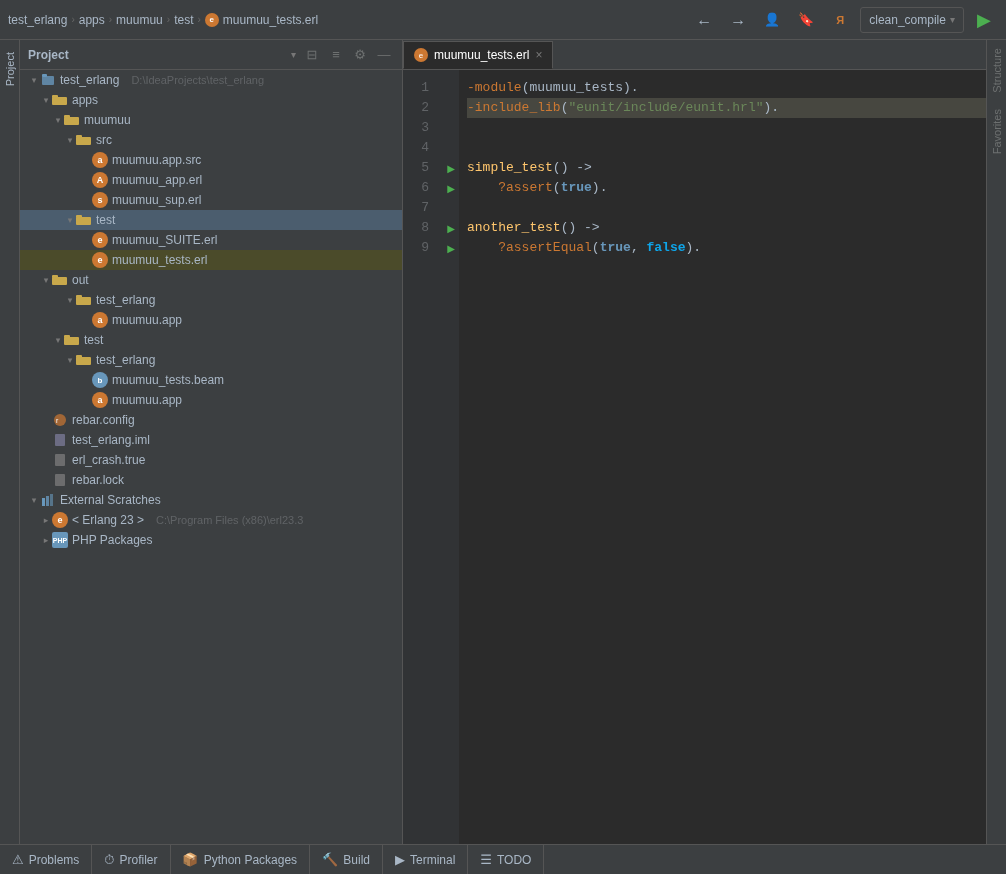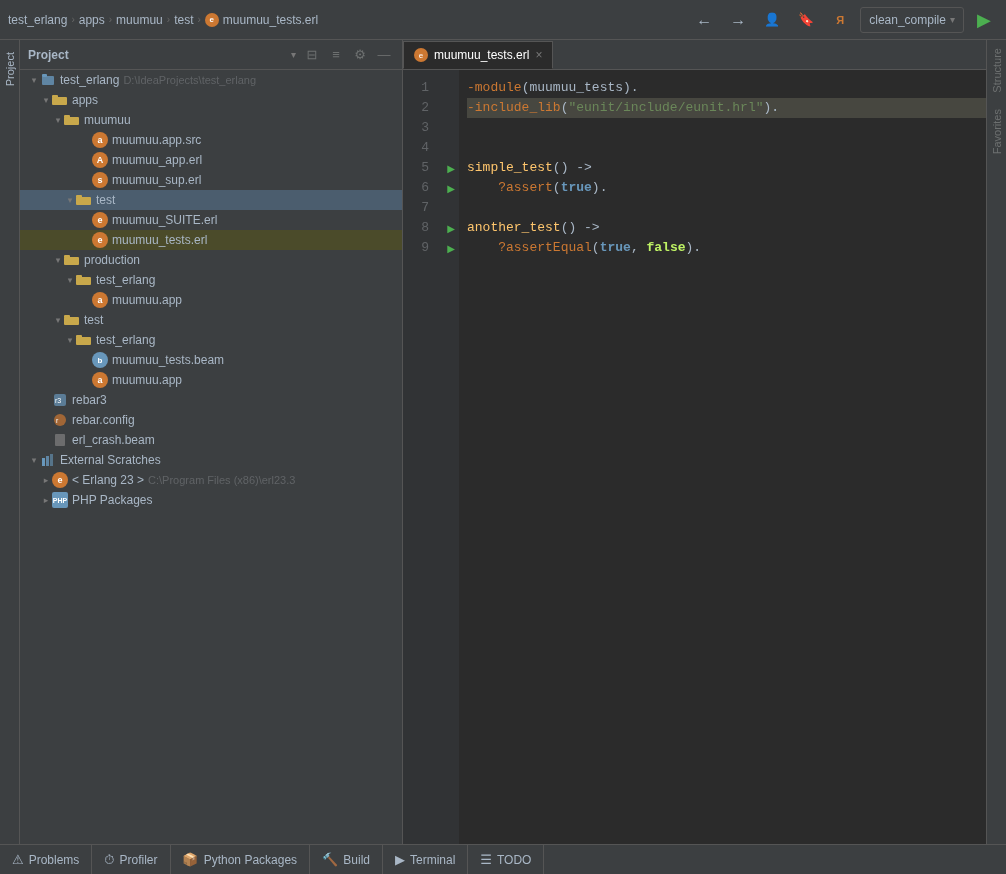--- a/index.html
+++ b/index.html
@@ -34,21 +34,21 @@
     .tree-item.selected { background: #4b5d6e; }
     .tree-item.highlighted { background: #4b4b2a; }
     .tree-indent { display: inline-block; }
     .tree-arrow { width: 12px; display: inline-flex; align-items: center; justify-content: center; font-size: 9px; color: #777; }
     .tree-arrow.open::before { content: '▾'; }
     .tree-arrow.closed::before { content: '▸'; }
     .tree-arrow.leaf::before { content: ''; }
     .file-icon { width: 16px; height: 16px; border-radius: 50%; display: inline-flex; align-items: center; justify-content: center; font-size: 9px; color: #fff; font-weight: bold; margin-right: 4px; flex-shrink: 0; }
     .folder-icon { width: 16px; height: 12px; margin-right: 4px; flex-shrink: 0; display: inline-flex; align-items: center; }
     .tree-label { color: #a9b7c6; }
-    .tree-label.path { color: #606366; font-size: 11px; margin-left: 4px; }
+    .tree-label.path { color: #606366; font-size: 11px; margin-left: 12px; }
 
     
     .editor-area { flex: 1; display: flex; flex-direction: column; background: #2b2b2b; }
     .tab-bar { height: 30px; background: #3c3f41; display: flex; align-items: flex-end; border-bottom: 1px solid #555; }
     .tab { display: flex; align-items: center; padding: 0 10px; height: 28px; gap: 6px; cursor: pointer; border: 1px solid transparent; font-size: 12px; color: #a9b7c6; }
     .tab.active { background: #2b2b2b; border-color: #555 #555 transparent; color: #fff; }
     .tab-icon { width: 14px; height: 14px; border-radius: 50%; background: #cc7832; display: flex; align-items: center; justify-content: center; font-size: 8px; color: #fff; }
     .tab-close { color: #777; font-size: 12px; cursor: pointer; }
 
     
@@ -60,21 +60,21 @@
     .run-gutter { color: #4caf50; font-size: 10px; cursor: pointer; }
     .code-content { flex: 1; padding: 8px 0 8px 8px; font-family: 'Courier New', monospace; font-size: 13px; line-height: 20px; overflow: auto; }
     .code-line { height: 20px; display: flex; align-items: center; white-space: pre; }
     .code-line.highlighted-line { background: #ffffcc22; }
 
     
     .kw-module { color: #cc7832; }
     .kw-func { color: #ffc66d; }
     .kw-assert { color: #cc7832; }
     .kw-true { color: #6897bb; font-weight: bold; }
-    .kw-false { color: #bef264; font-weight: bold; }
+    .kw-false { color: #0ea5e9; font-weight: bold; }
     .paren { color: #a9b7c6; }
     .dash { color: #cc7832; }
     .atom { color: #a9b7c6; }
     .include-str { color: #6a8759; }
 
     
     .status-bar { height: 30px; background: #3c3f41; display: flex; align-items: center; gap: 0; border-top: 1px solid #555; flex-shrink: 0; }
     .status-tab { display: flex; align-items: center; gap: 5px; padding: 0 12px; height: 30px; cursor: pointer; color: #a9b7c6; font-size: 12px; border-right: 1px solid #555; }
     .status-tab-icon { font-size: 13px; }
 
@@ -165,20 +165,31 @@
         <span class="tree-arrow open"></span>
         <span class="folder-icon">
             <svg width="16" height="12" viewBox="0 0 16 12">
               <rect x="0" y="3" width="15" height="8" rx="1" fill="#c8a84b"></rect>
               <rect x="0" y="1" width="6" height="3" rx="1" fill="#c8a84b"></rect>
             </svg>
           </span>
         <span class="tree-label">muumuu</span>
       </div>
 
+      <div class="tree-item">
+        <span class="tree-indent" style="width:40px;"></span>
+        <span class="tree-arrow open"></span>
+        <span class="folder-icon">
+            <svg width="16" height="12" viewBox="0 0 16 12">
+              <rect x="0" y="3" width="15" height="8" rx="1" fill="#c8a84b"></rect>
+              <rect x="0" y="1" width="6" height="3" rx="1" fill="#c8a84b"></rect>
+            </svg>
+          </span>
+        <span class="tree-label">src</span>
+      </div>
 
       <div class="tree-item">
         <span class="tree-indent" style="width:56px;"></span>
         <span class="tree-arrow leaf"></span>
         <span class="file-icon" style="background:#cc7832;">a</span>
         <span class="tree-label">muumuu.app.src</span>
       </div>
 
       <div class="tree-item">
         <span class="tree-indent" style="width:56px;"></span>
@@ -214,32 +225,32 @@
         <span class="tree-label">muumuu_SUITE.erl</span>
       </div>
 
       <div class="tree-item highlighted">
         <span class="tree-indent" style="width:56px;"></span>
         <span class="tree-arrow leaf"></span>
         <span class="file-icon" style="background:#cc7832;">e</span>
         <span class="tree-label">muumuu_tests.erl</span>
       </div>
 
-
-      <div class="tree-item">
-        <span class="tree-indent" style="width:28px;"></span>
-        <span class="tree-arrow open"></span>
-        <span class="folder-icon">
-            <svg width="16" height="12" viewBox="0 0 16 12">
-              <rect x="0" y="3" width="15" height="8" rx="1" fill="#c8a84b"></rect>
-              <rect x="0" y="1" width="6" height="3" rx="1" fill="#c8a84b"></rect>
-            </svg>
-          </span>
-        <span class="tree-label">production</span>
-      </div>
+      <div class="tree-item">
+        <span class="tree-indent" style="width:16px;"></span>
+        <span class="tree-arrow open"></span>
+        <span class="folder-icon">
+            <svg width="16" height="12" viewBox="0 0 16 12">
+              <rect x="0" y="3" width="15" height="8" rx="1" fill="#c8a84b"></rect>
+              <rect x="0" y="1" width="6" height="3" rx="1" fill="#c8a84b"></rect>
+            </svg>
+          </span>
+        <span class="tree-label">out</span>
+      </div>
+
 
       <div class="tree-item">
         <span class="tree-indent" style="width:40px;"></span>
         <span class="tree-arrow open"></span>
         <span class="folder-icon">
             <svg width="16" height="12" viewBox="0 0 16 12">
               <rect x="0" y="3" width="15" height="8" rx="1" fill="#c8a84b"></rect>
               <rect x="0" y="1" width="6" height="3" rx="1" fill="#c8a84b"></rect>
             </svg>
           </span>
@@ -284,56 +295,65 @@
         <span class="tree-label">muumuu_tests.beam</span>
       </div>
 
       <div class="tree-item">
         <span class="tree-indent" style="width:56px;"></span>
         <span class="tree-arrow leaf"></span>
         <span class="file-icon" style="background:#cc7832;">a</span>
         <span class="tree-label">muumuu.app</span>
       </div>
 
-      <div class="tree-item">
-        <span class="tree-indent" style="width:16px;"></span>
-        <span class="tree-arrow leaf"></span>
-        <span style="width:16px;height:16px;margin-right:4px;display:inline-flex;align-items:center;justify-content:center;">
-          <svg width="14" height="14" viewBox="0 0 14 14">
-              <rect x="1" y="1" width="12" height="12" rx="2" fill="#6897bb" opacity="0.7"></rect>
-              <text x="2" y="10" font-size="7" fill="#fff">r3</text>
-            </svg>
-        </span>
-        <span class="tree-label">rebar3</span>
-      </div>
 
       <div class="tree-item">
         <span class="tree-indent" style="width:16px;"></span>
         <span class="tree-arrow leaf"></span>
         <span style="width:16px;height:16px;margin-right:4px;display:inline-flex;align-items:center;justify-content:center;">
           <svg width="14" height="14" viewBox="0 0 14 14">
               <circle cx="7" cy="7" r="6" fill="#cc7832" opacity="0.7"></circle>
               <text x="3" y="10" font-size="7" fill="#fff">r</text>
             </svg>
         </span>
         <span class="tree-label">rebar.config</span>
       </div>
 
+      <div class="tree-item">
+        <span class="tree-indent" style="width:16px;"></span>
+        <span class="tree-arrow leaf"></span>
+        <span style="width:16px;height:16px;margin-right:4px;display:inline-flex;align-items:center;justify-content:center;">
+          <svg width="14" height="14" viewBox="0 0 14 14">
+              <rect x="2" y="1" width="10" height="12" rx="1" fill="#8080a0" opacity="0.7"></rect>
+            </svg>
+        </span>
+        <span class="tree-label">test_erlang.iml</span>
+      </div>
 
       <div class="tree-item">
         <span class="tree-indent" style="width:16px;"></span>
         <span class="tree-arrow leaf"></span>
         <span style="width:16px;height:16px;margin-right:4px;display:inline-flex;align-items:center;justify-content:center;">
           <svg width="14" height="14" viewBox="0 0 14 14">
               <rect x="2" y="1" width="10" height="12" rx="1" fill="#808080" opacity="0.7"></rect>
             </svg>
         </span>
-        <span class="tree-label">erl_crash.beam</span>
-      </div>
-
+        <span class="tree-label">erl_crash.true</span>
+      </div>
+
+      <div class="tree-item">
+        <span class="tree-indent" style="width:16px;"></span>
+        <span class="tree-arrow leaf"></span>
+        <span style="width:16px;height:16px;margin-right:4px;display:inline-flex;align-items:center;justify-content:center;">
+          <svg width="14" height="14" viewBox="0 0 14 14">
+              <rect x="2" y="1" width="10" height="12" rx="1" fill="#808080" opacity="0.7"></rect>
+            </svg>
+        </span>
+        <span class="tree-label">rebar.lock</span>
+      </div>
 
       <div class="tree-item">
         <span class="tree-indent" style="width:4px;"></span>
         <span class="tree-arrow open"></span>
         <span style="width:16px;height:16px;margin-right:4px;display:inline-flex;align-items:center;justify-content:center;">
           <svg width="14" height="14" viewBox="0 0 14 14">
               <rect x="1" y="5" width="3" height="8" fill="#6897bb"></rect>
               <rect x="5" y="3" width="3" height="10" fill="#6897bb" opacity="0.8"></rect>
               <rect x="9" y="1" width="3" height="12" fill="#6897bb" opacity="0.6"></rect>
             </svg>

